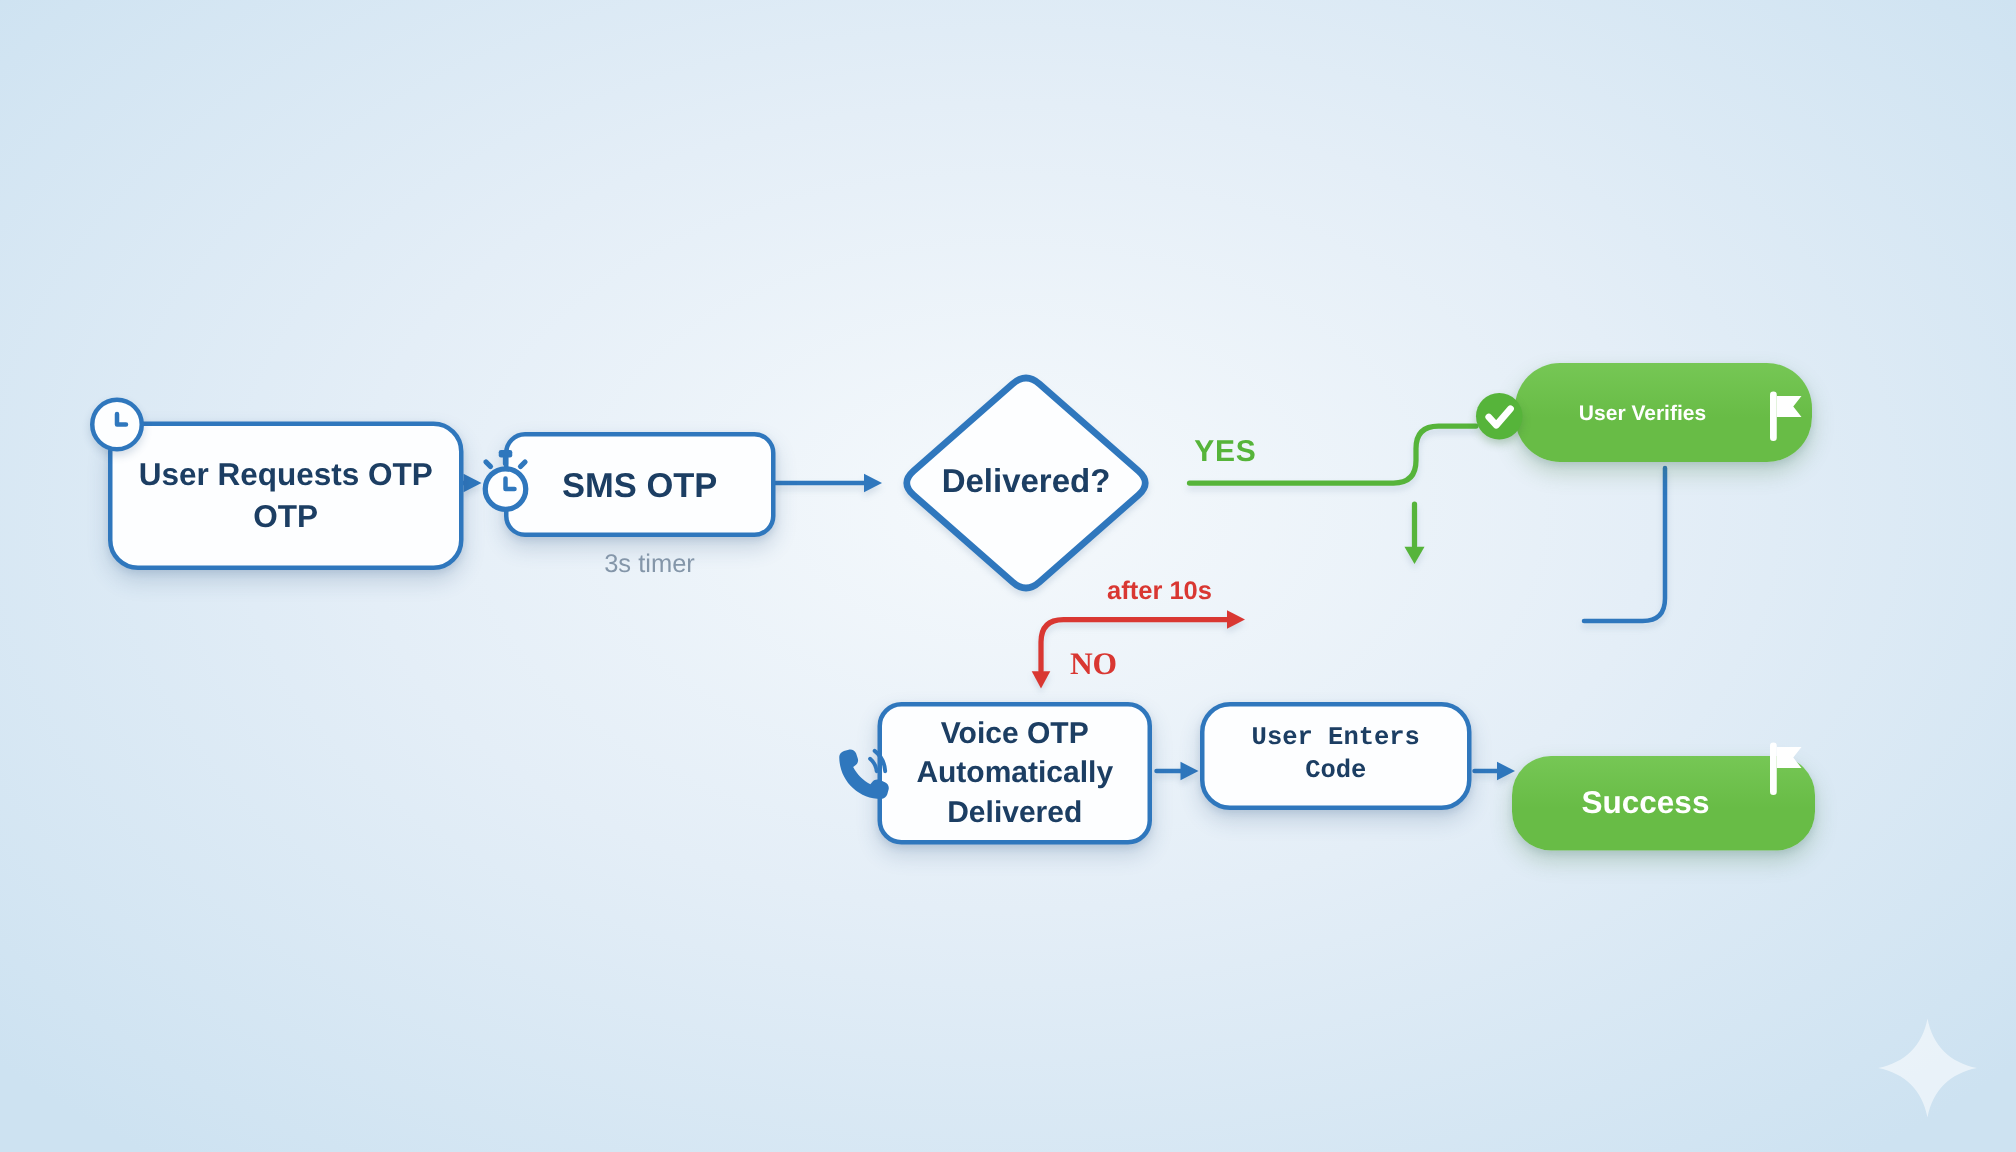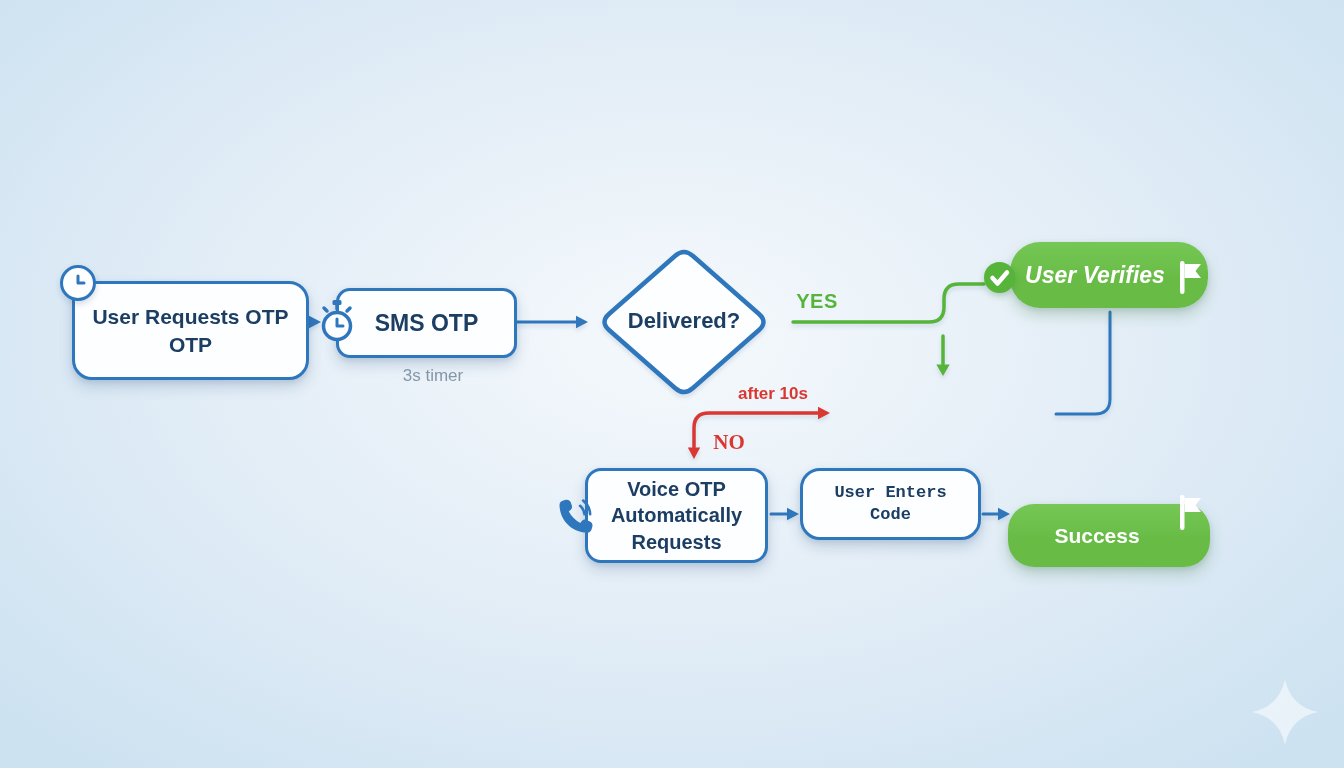--- a/index.html
+++ b/index.html
@@ -108,40 +108,40 @@
   <div class="edge-label" style="left:785px;top:290px;width:64px;font-size:20px;color:var(--green-line);letter-spacing:.5px;">
     <span>YES</span>
   </div>
   <div class="edge-label" style="left:722px;top:384px;width:102px;font-size:17px;color:var(--red);">
     <span>after 10s</span>
   </div>
   <div class="edge-label" style="left:700px;top:430px;width:58px;font-size:21px;color:var(--red);font-family:Liberation Serif, serif;">
     <span>NO</span>
   </div>
 
-  <div class="node green" style="left:1010px;top:242px;width:198px;height:66px;border-radius:30px;font-size:23px;padding-right:28px;font-style:italic;">
+  <div class="node green" style="left:1010px;top:242px;width:198px;height:66px;border-radius:30px;font-size:14px;padding-right:28px;">
     <span class="label">User Verifies</span>
   </div>
   <div class="check-circle" style="left:984px;top:262px;width:31px;height:31px;">
     <svg width="31" height="31" viewBox="0 0 31 31">
       <path d="M8.5 16 L13.5 21.5 L23 10.5" fill="none" stroke="#ffffff" stroke-width="4.5" stroke-linecap="round" stroke-linejoin="round"></path>
     </svg>
   </div>
   <div class="icon-abs" style="left:1172px;top:258px;width:30px;height:38px;">
     <svg width="30" height="38" viewBox="0 0 30 38">
       <rect x="8" y="3" width="4.5" height="33" rx="2.2" fill="#ffffff"></rect>
       <polygon points="12.5,6 29,6 23.5,13 29,20 12.5,20" fill="#ffffff"></polygon>
     </svg>
   </div>
 
 
   <div class="node" style="left:585px;top:468px;width:183px;height:95px;border-radius:16px;font-size:20px;">
     <span class="label">Voice OTP
 Automatically
-Requests</span>
+Delivered</span>
   </div>
   <div class="icon-abs" style="left:556px;top:494px;width:42px;height:42px;">
     <svg width="42" height="42" viewBox="0 0 48 48">
       <path fill="var(--blue)" d="M16.8 9.4c-.9-2.2-3.3-3.4-5.6-2.8l-3.6 1C5.6 8.2 4 10.1 4 12.2 4 29.9 18.3 44.2 36 44.2c2.1 0 4-1.6 4.6-3.6l1-3.6c.6-2.3-.6-4.7-2.8-5.6l-4.1-1.8c-1.9-.8-4.1-.2-5.4 1.4l-1.6 2c-5.6-3-10.1-7.5-13.1-13.1l2-1.6c1.6-1.3 2.2-3.5 1.4-5.4l-1.2-3.5z"></path>
       <path d="M27.5 13.5 q4.5 3.8 5 9.5" fill="none" stroke="var(--blue)" stroke-width="3" stroke-linecap="round"></path>
       <path d="M31 7.5 q7.5 6 8 15.5" fill="none" stroke="var(--blue)" stroke-width="3" stroke-linecap="round"></path>
     </svg>
   </div>
 
   <div class="node" style="left:800px;top:468px;width:181px;height:72px;border-radius:20px;font-size:17px;font-family:Liberation Mono, monospace;">

